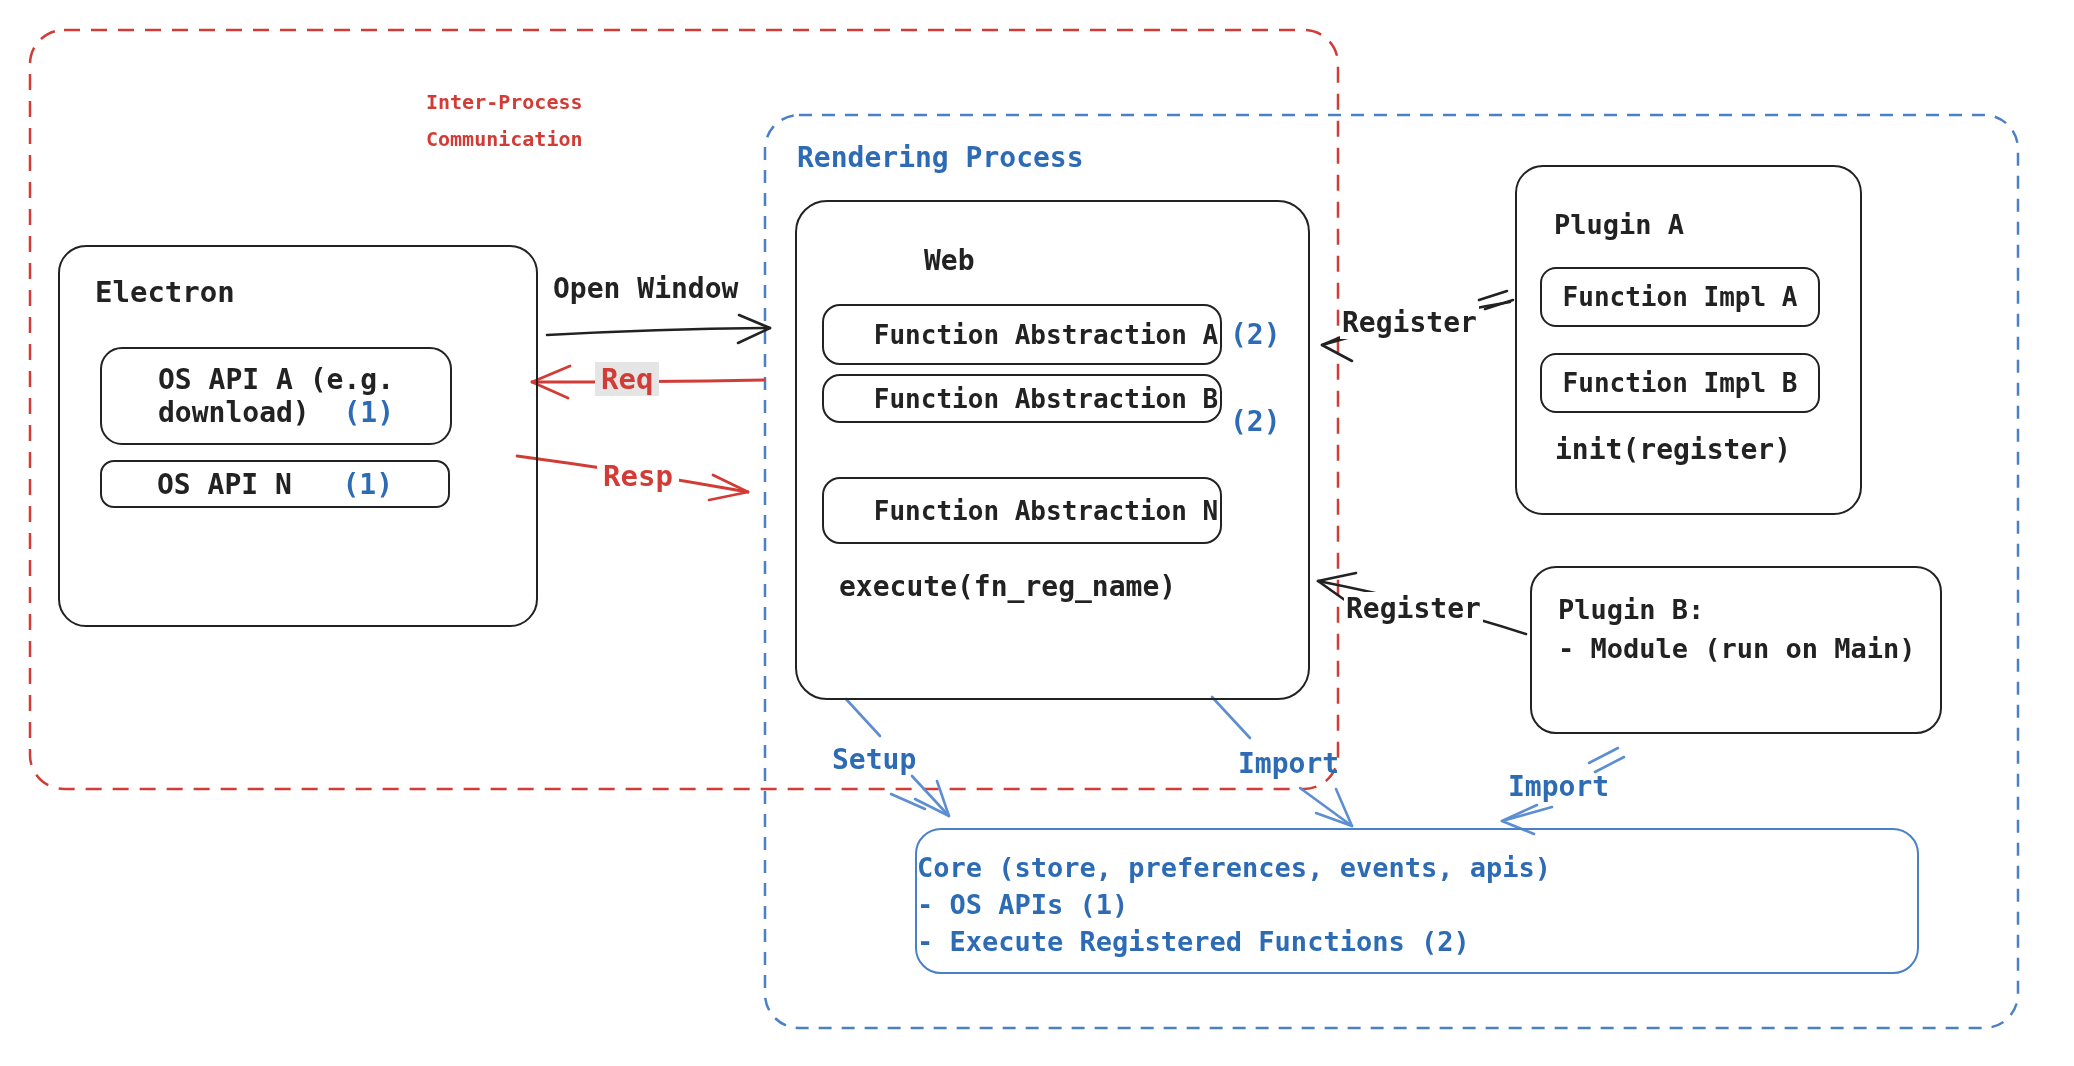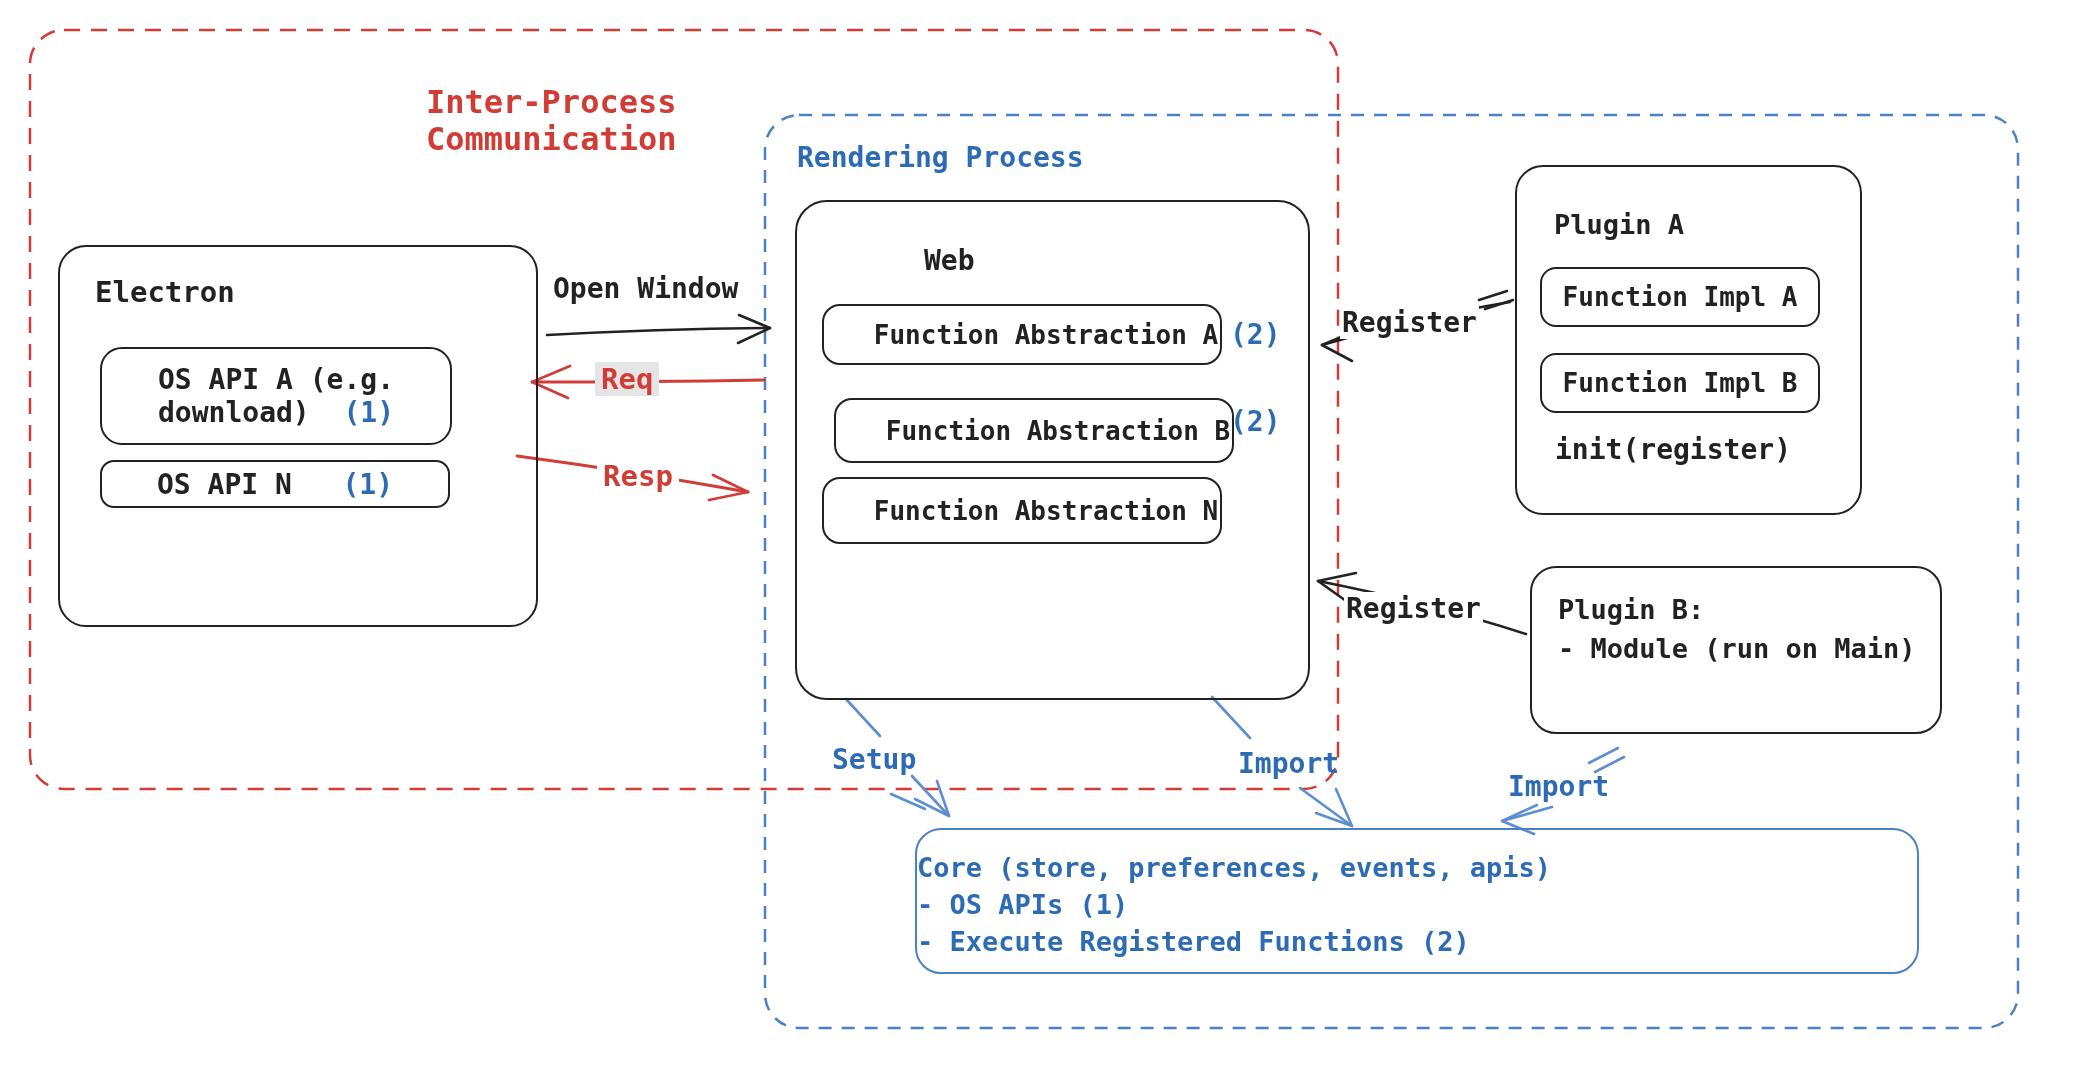--- a/index.html
+++ b/index.html
@@ -21,42 +21,42 @@
 
   #electron-box{left:58px;top:245px;width:480px;height:382px;}
   #electron-title{position:absolute;left:35px;top:28px;font-size:29px;}
   #os-api-a{left:40px;top:100px;width:352px;height:98px;border-radius:22px;flex-direction:column;font-size:28px;line-height:33px;}
   #os-api-n{left:40px;top:213px;width:350px;height:48px;border-radius:14px;font-size:28px;}
 
   #web-box{left:795px;top:200px;width:515px;height:500px;border-radius:32px;}
   #web-title{position:absolute;left:127px;top:42px;font-size:28px;}
   .fa{left:25px;width:400px;border-radius:18px;font-size:26px;padding-left:48px;}
   #fa-a{top:102px;height:61px;}
-  #fa-b{top:196px;height:65px;margin-left:12px;}
+  #fa-b{top:172px;height:49px;}
   #fa-n{top:275px;height:67px;}
   .fa-badge{position:absolute;left:433px;font-size:28px;color:var(--blue);}
   #fa-a-badge{top:116px;}
   #fa-b-badge{top:203px;}
   #web-footer{position:absolute;left:42px;top:368px;font-size:28px;}
 
   #plugin-a-box{left:1515px;top:165px;width:347px;height:350px;}
   #plugin-a-title{position:absolute;left:37px;top:42px;font-size:27px;text-align:center;}
   .impl{left:23px;width:280px;height:60px;border-radius:16px;font-size:26px;}
   #impl-a{top:100px;}
   #impl-b{top:186px;}
   #plugin-a-footer{position:absolute;left:38px;top:266px;font-size:28px;}
 
   #plugin-b-box{left:1530px;top:566px;width:412px;height:168px;border-radius:26px;padding:22px 0 0 26px;font-size:27px;line-height:39px;}
 
   #core-box{left:915px;top:828px;width:1004px;height:146px;border-radius:26px;border-color:var(--blue-dash);
             color:var(--blue);text-align:left;font-size:27px;line-height:37px;padding-top:19px;}
 
   
   .lbl{position:absolute;white-space:pre-line;}
-  #ipc-label{left:426px;top:84px;color:var(--red);font-size:32px;line-height:37px;}
+  #ipc-label{left:426px;top:84px;color:var(--red);font-size:20px;line-height:37px;}
   #rendering-label{left:797px;top:141px;color:var(--blue);font-size:28px;}
   #open-window-label{left:553px;top:272px;font-size:28px;}
   #req-label{left:595px;top:362px;color:var(--red);font-size:29px;background:#e5e5e5;padding:0 6px;}
   #resp-label{left:597px;top:459px;color:var(--red);font-size:29px;background:#fff;padding:0 6px;}
   #register-top-label{left:1340px;top:306px;font-size:28px;background:#fff;padding:0 2px;}
   #register-bottom-label{left:1344px;top:592px;font-size:28px;background:#fff;padding:0 2px;}
   #setup-label{left:832px;top:743px;color:var(--blue);font-size:28px;}
   #import-web-label{left:1238px;top:747px;color:var(--blue);font-size:28px;}
   #import-plugin-label{left:1508px;top:770px;color:var(--blue);font-size:28px;}
 
@@ -141,20 +141,21 @@
     </div>
   </div>
 
   <div class="box" id="web-box">
     <div id="web-title">Web</div>
     <div class="inner fa" id="fa-a">Function Abstraction A</div>
     <div class="fa-badge" id="fa-a-badge">(2)</div>
     <div class="inner fa" id="fa-b">Function Abstraction B</div>
     <div class="fa-badge" id="fa-b-badge">(2)</div>
     <div class="inner fa" id="fa-n">Function Abstraction N</div>
+    <div id="web-footer">execute(fn_reg_name)</div>
   </div>
 
   <div class="box" id="plugin-a-box">
     <div id="plugin-a-title">Plugin A</div>
     <div class="inner impl" id="impl-a">Function Impl A</div>
     <div class="inner impl" id="impl-b">Function Impl B</div>
     <div id="plugin-a-footer">init(register)</div>
   </div>
 
   <div class="box" id="plugin-b-box">

